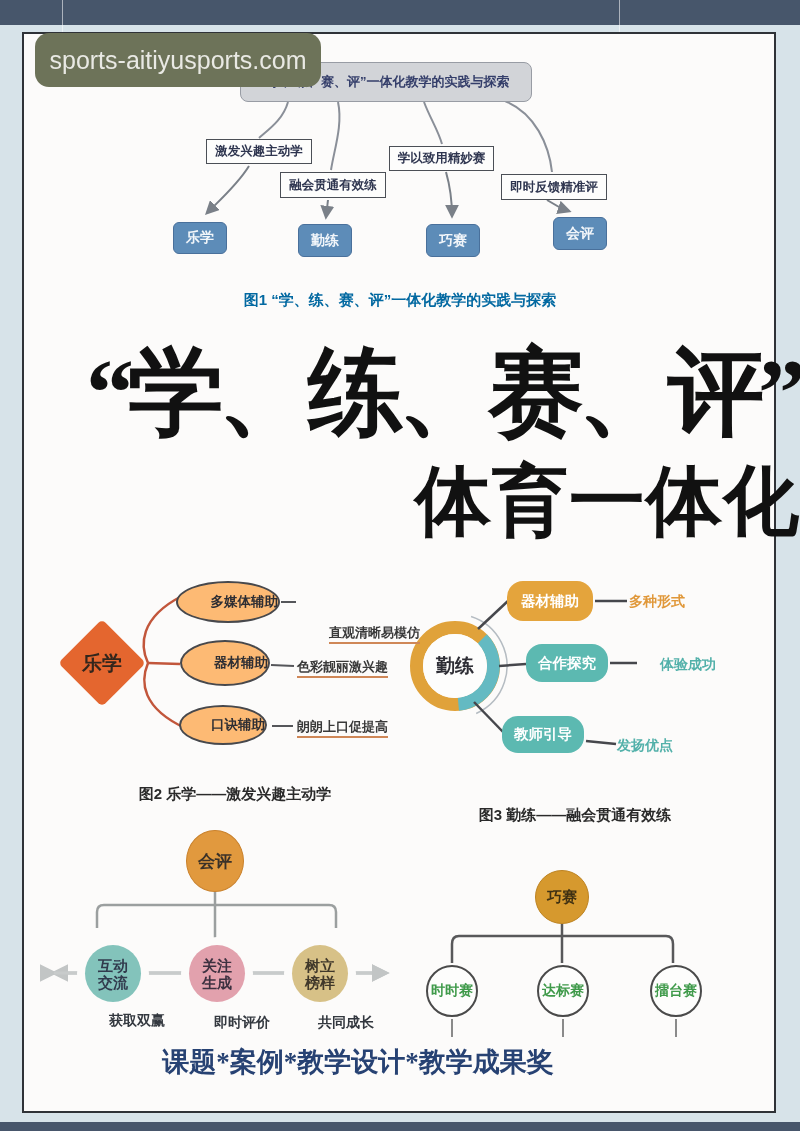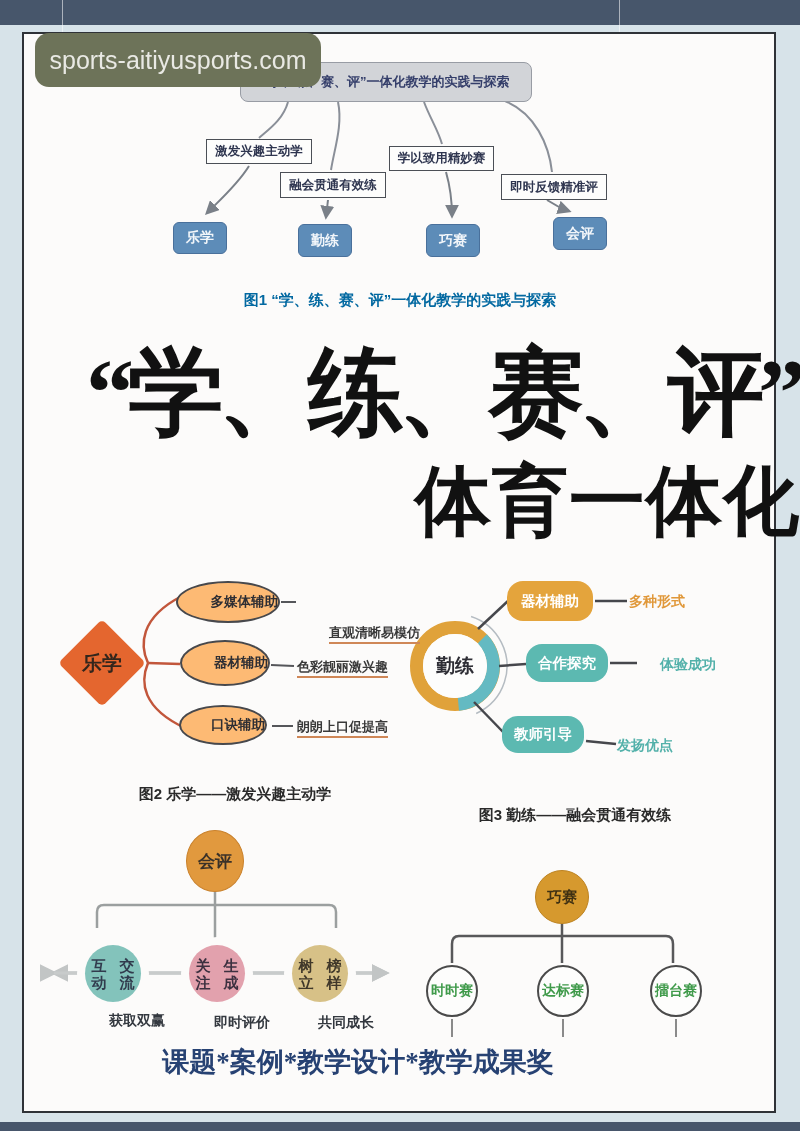--- a/index.html
+++ b/index.html
@@ -22,21 +22,21 @@
            align-items:center;justify-content:center;color:#f2f6fa;font-size:14px;font-weight:bold;z-index:2;}
   .cap{font-weight:bold;color:#0369a1;text-align:center;z-index:2;}
   .bigtitle{left:0;width:800px;text-align:right;font-family:"Liberation Serif",serif;font-weight:bold;color:#111;z-index:2;}
   .ellipse{background:#fdba74;border:2px solid #47484c;border-radius:50%;box-sizing:border-box;display:flex;
            align-items:center;justify-content:flex-end;font-size:13.5px;font-weight:bold;color:#2e2e33;z-index:2;}
   .udesc{font-size:13px;font-weight:bold;color:#3a3a3a;z-index:2;}
   .udesc span{border-bottom:2px solid #cf8757;padding-bottom:2px;}
   .rbox{border-radius:16px;display:flex;align-items:center;justify-content:center;color:#fff;
         font-size:14.5px;font-weight:bold;z-index:2;}
   .clabel{font-size:14px;font-weight:bold;z-index:2;}
-  .circ{border-radius:50%;display:flex;align-items:center;justify-content:center;
+  .circ{border-radius:50%;display:flex;flex-direction:column;align-items:center;justify-content:center;
         font-weight:bold;z-index:3;text-align:center;}
   .halo{box-shadow:0 0 0 8px #fcfbfa;}
   .sub{font-size:14px;font-weight:bold;color:#33383f;transform:translateX(-50%);white-space:nowrap;z-index:2;}
   .gcirc{background:#fdfdfc;border:2.5px solid #4a4a4a;box-sizing:border-box;border-radius:50%;
          display:flex;align-items:center;justify-content:center;color:#3f9a4a;font-size:14px;font-weight:bold;z-index:3;}
   .footer{left:0;top:1044px;width:716px;text-align:center;font-family:"Liberation Serif",serif;
           font-weight:bold;font-size:27px;color:#274273;z-index:2;}
 </style>
 </head>
 <body>

